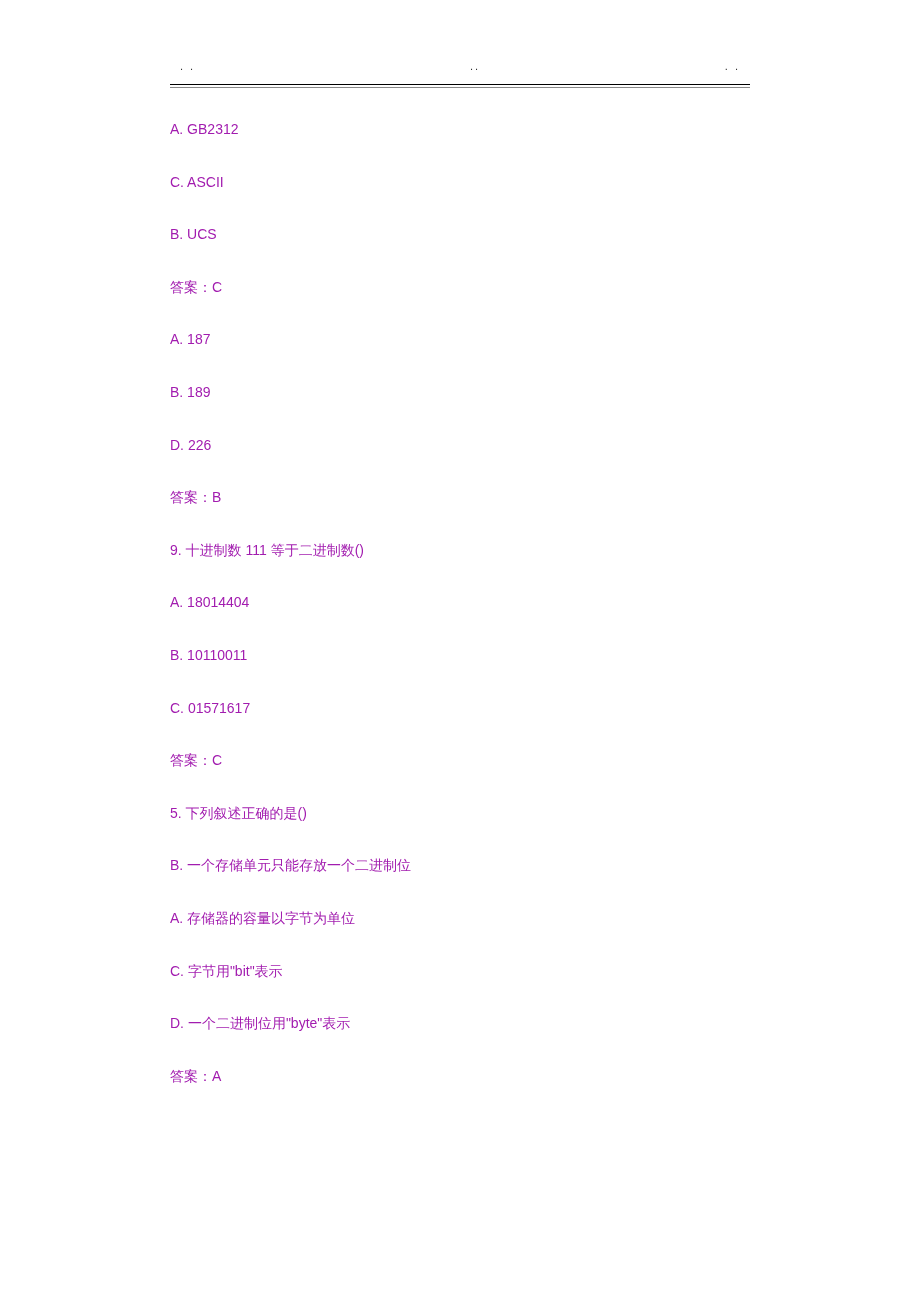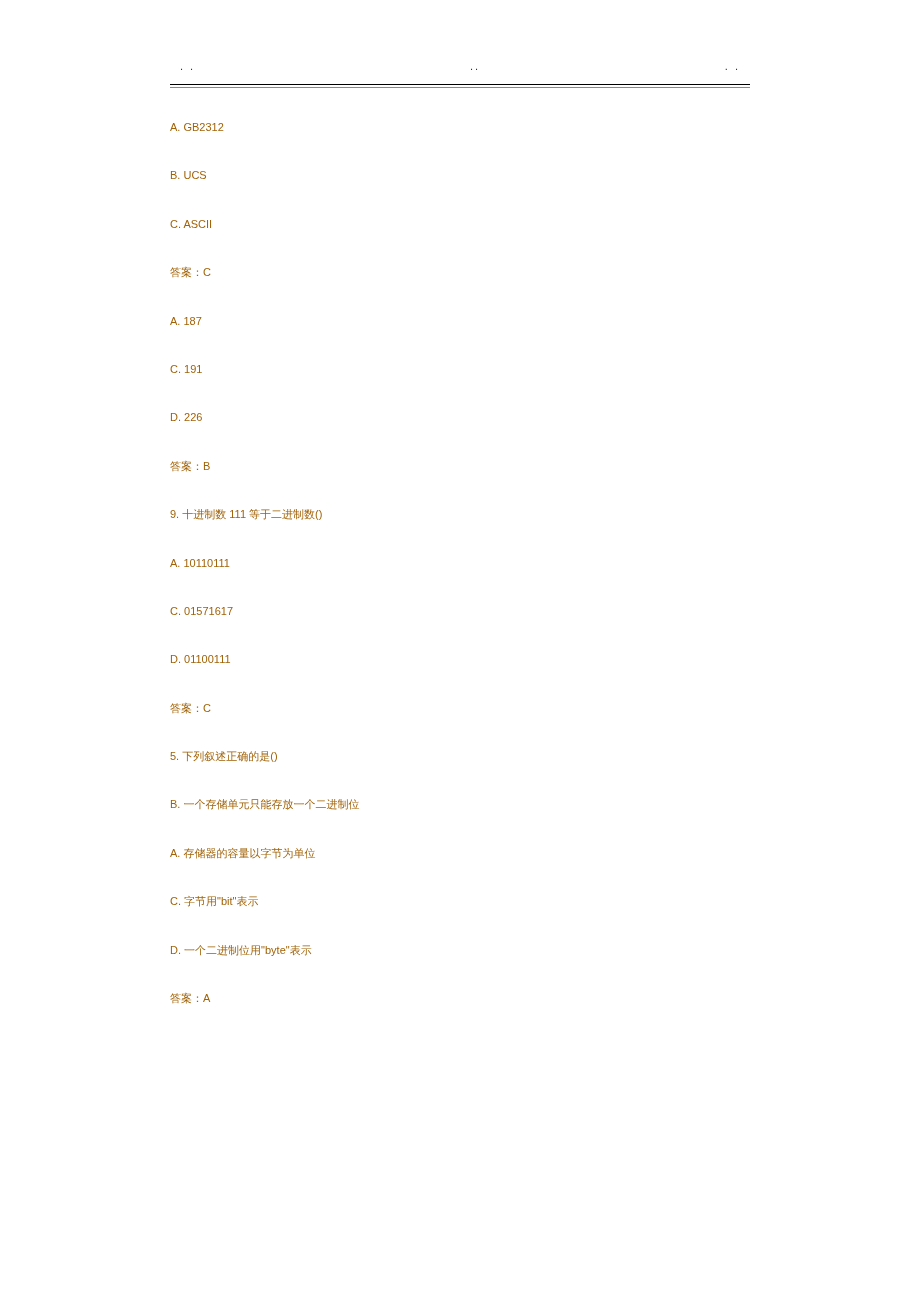--- a/index.html
+++ b/index.html
@@ -25,52 +25,52 @@
     color: #333;
     letter-spacing: 2px;
   }
   .rule {
     border-top: 1.4px solid #000;
     border-bottom: 0.6px solid #888;
     height: 2px;
     margin-bottom: 32px;
   }
   .line {
-    font-size: 11px;
+    font-size: 14px;
     line-height: 1.4;
-    color: #a16207;
+    color: #a21caf;
     margin-bottom: 33px;
   }
 </style>
 </head>
 <body>
 
 <div class="page">
 
   <div class="top-marks">
     <span class="dot-mark" style="left:10px">. .</span>
     <span class="dot-mark" style="left:300px">..</span>
     <span class="dot-mark" style="right:10px">. .</span>
   </div>
   <div class="rule"></div>
 
   <div class="line">A. GB2312</div>
+  <div class="line">C. ASCII</div>
   <div class="line">B. UCS</div>
-  <div class="line">C. ASCII</div>
   <div class="line">答案：C</div>
 
   <div class="line">A. 187</div>
-  <div class="line">C. 191</div>
+  <div class="line">B. 189</div>
   <div class="line">D. 226</div>
   <div class="line">答案：B</div>
 
   <div class="line">9. 十进制数 111 等于二进制数()</div>
-  <div class="line">A. 10110111</div>
+  <div class="line">A. 18014404</div>
+  <div class="line">B. 10110011</div>
   <div class="line">C. 01571617</div>
-  <div class="line">D. 01100111</div>
   <div class="line">答案：C</div>
 
   <div class="line">5. 下列叙述正确的是()</div>
   <div class="line">B. 一个存储单元只能存放一个二进制位</div>
   <div class="line">A. 存储器的容量以字节为单位</div>
   <div class="line">C. 字节用"bit"表示</div>
   <div class="line">D. 一个二进制位用"byte"表示</div>
   <div class="line">答案：A</div>
 
 </div>

